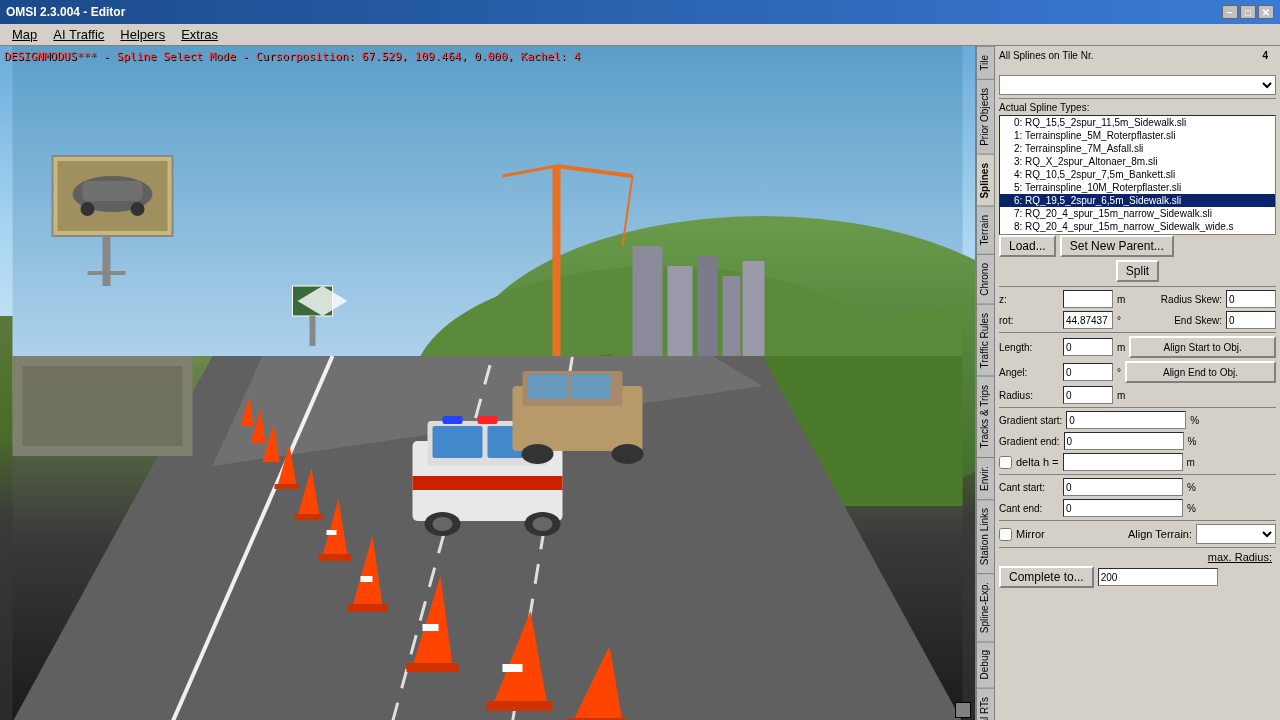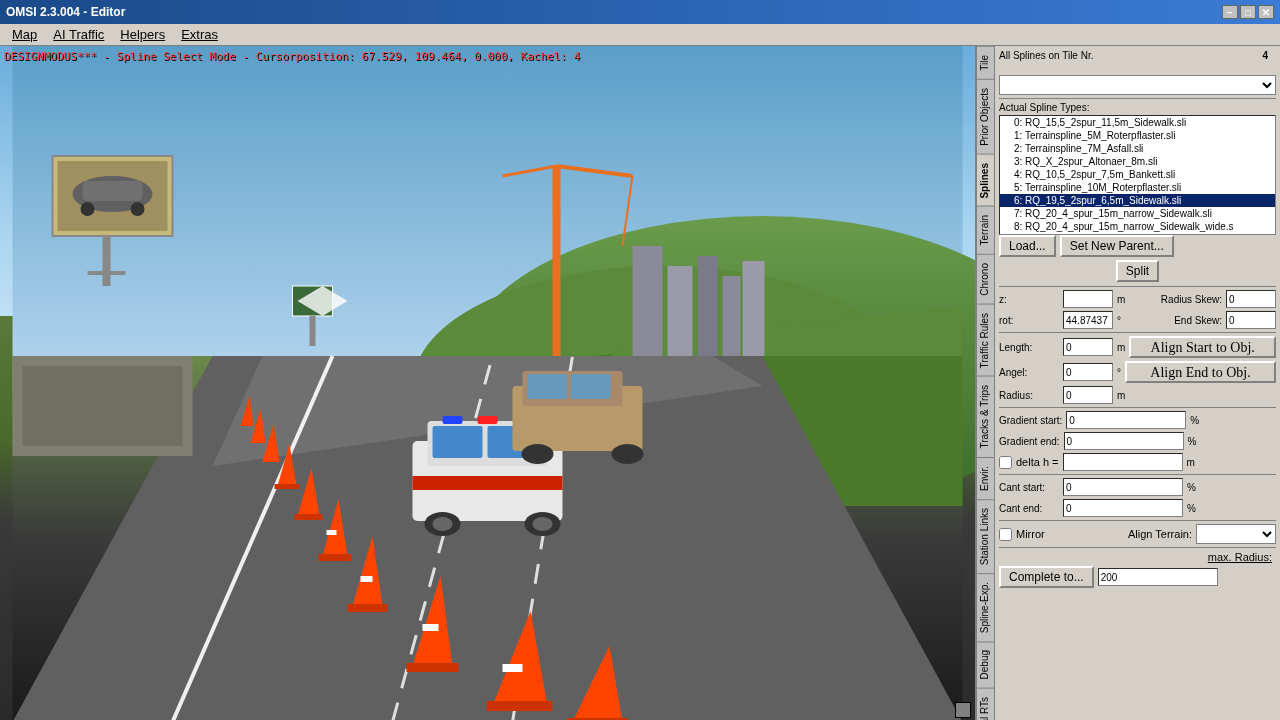--- a/index.html
+++ b/index.html
@@ -221,21 +221,21 @@
     .tile-nr-value { font-size: 10px; font-weight: bold; margin-left: auto; margin-right: 8px; }
 
     .spline-types-label { font-size: 10px; margin-bottom: 2px; }
 
     .btn-row {
       display: flex;
       gap: 4px;
       margin-bottom: 3px;
     }
 
-    .align-btn { flex: 1; font-size: 14px; font-family: Liberation Serif, serif; }
+    .align-btn { flex: 1; font-size: 10px; }
 
     
     .scene-svg {
       position: absolute;
       top: 0; left: 0;
       width: 100%;
       height: 100%;
     }
   </style>
 </head>

